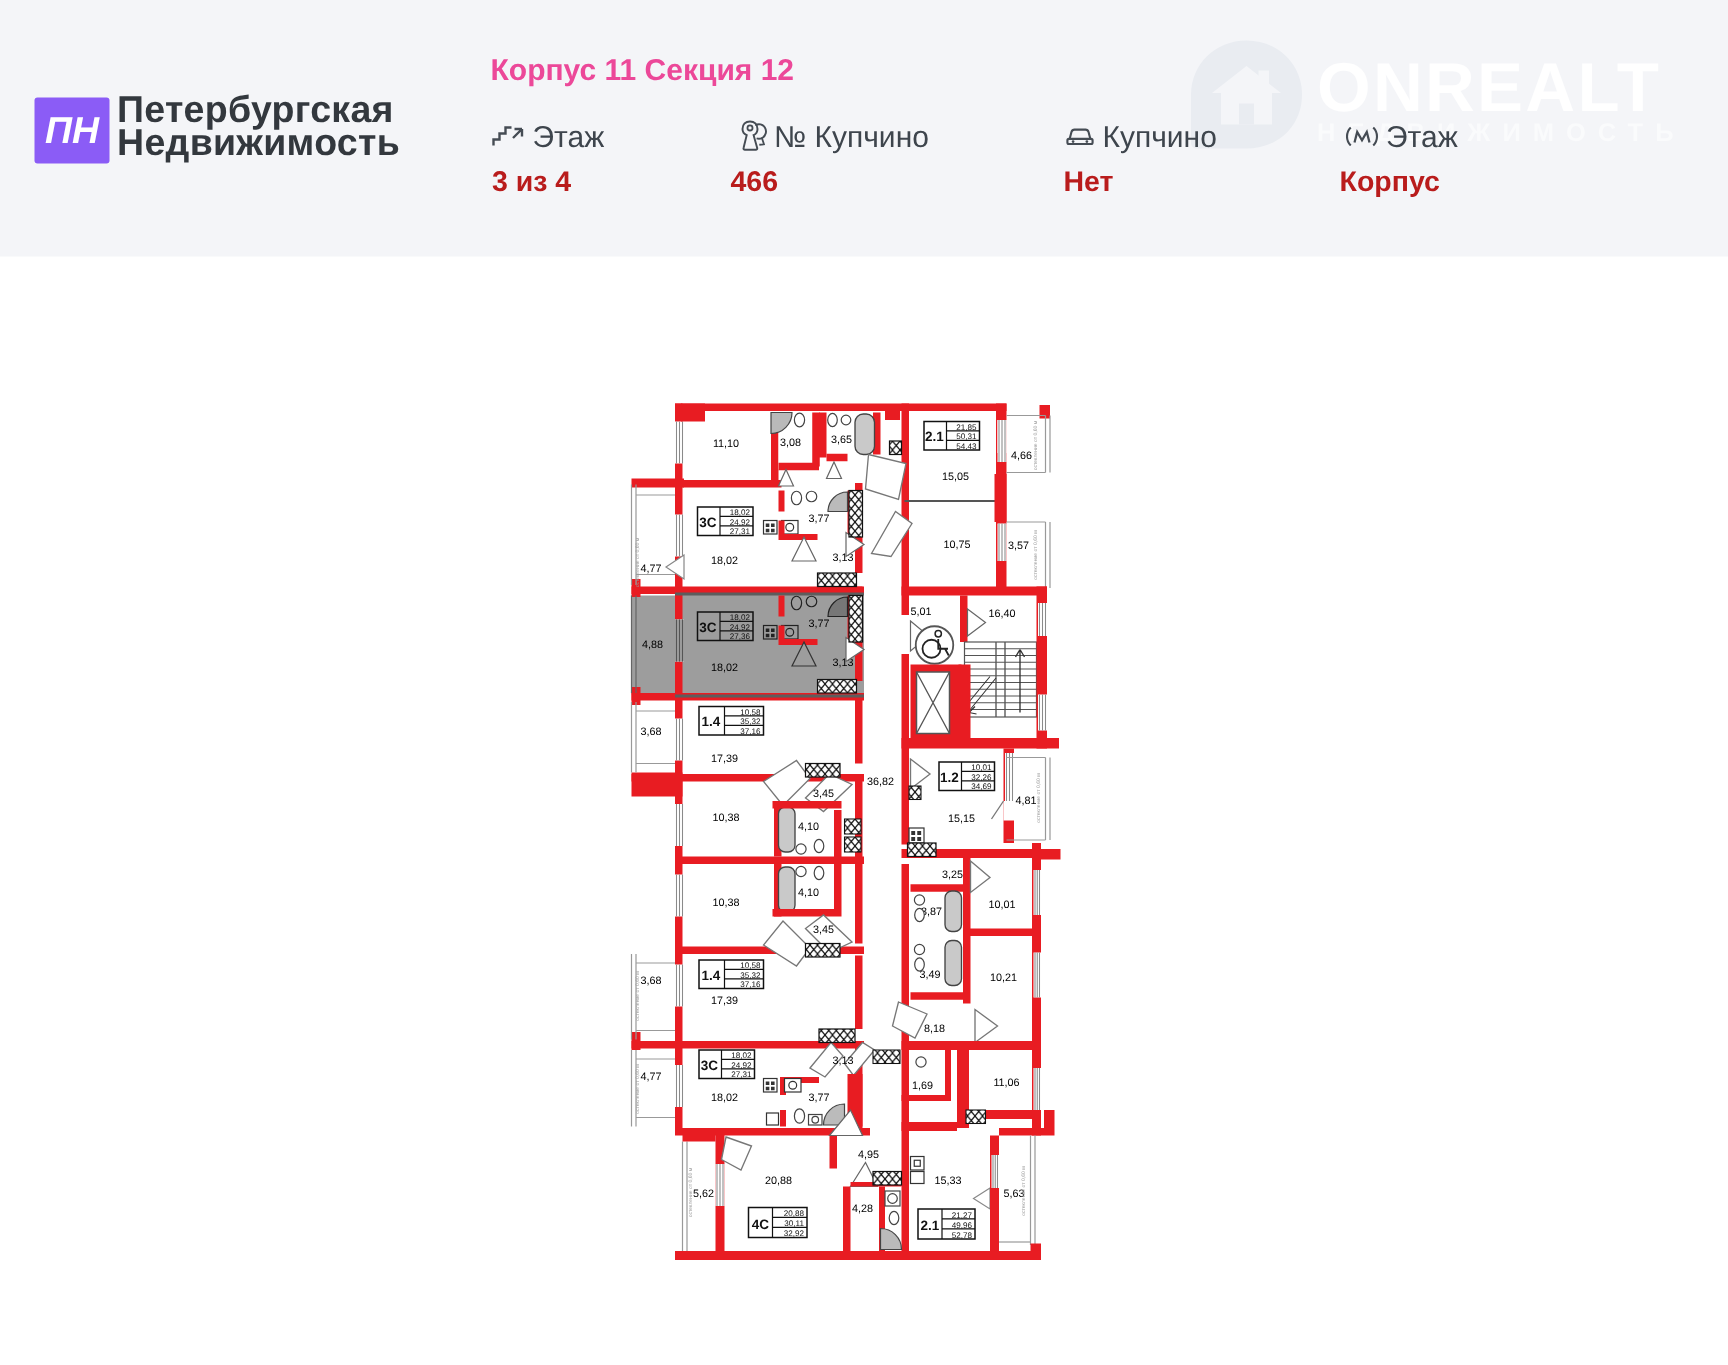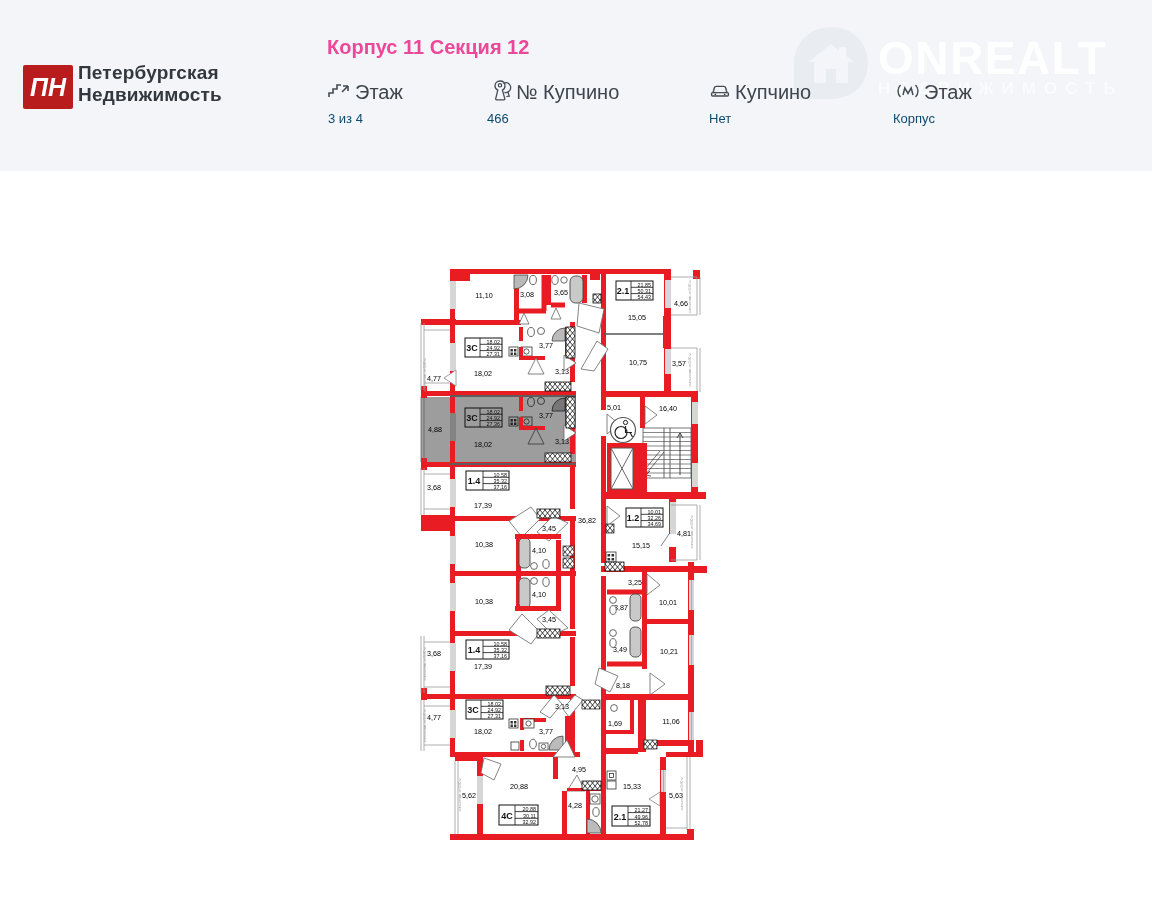--- a/index.html
+++ b/index.html
@@ -1,23 +1,23 @@
 <!DOCTYPE html>
 <html><head>
 <meta charset="utf-8">
 <style>
   html,body{margin:0;padding:0;}
   body{width:1152px;height:910px;background:#fff;font-family:"Liberation Sans",sans-serif;position:relative;overflow:hidden;}
   .hdr{position:absolute;left:0;top:0;width:1152px;height:171px;background:#f4f5f8;}
-  .logoBox{position:absolute;left:23px;top:65px;width:50px;height:44px;background:#b91c1c;border-radius:2px;}
+  .logoBox{position:absolute;left:23px;top:65px;width:50px;height:44px;background:#8b5cf6;border-radius:2px;}
   .logoBox span{position:absolute;left:0;top:0;width:100%;height:100%;display:flex;align-items:center;justify-content:center;color:#fff;font-weight:bold;font-size:25px;font-style:italic;letter-spacing:0px;}
-  .logoTxt{position:absolute;left:78px;top:62px;font-weight:bold;font-size:19px;line-height:22px;color:#33383e;letter-spacing:0.2px;}
+  .logoTxt{position:absolute;left:78px;top:62px;font-weight:bold;font-size:25px;line-height:22px;color:#33383e;letter-spacing:0.2px;}
   .title{position:absolute;left:327px;top:36px;font-weight:bold;font-size:20px;color:#ec4899;}
   .lab{position:absolute;font-size:20px;color:#3e454d;}
-  .val{position:absolute;font-size:13px;font-weight:normal;color:#0c4a6e;}
+  .val{position:absolute;font-size:19px;font-weight:bold;color:#b91c1c;}
   .wmtxt{position:absolute;left:878px;top:31px;font-weight:bold;font-size:46px;letter-spacing:1.5px;color:rgba(255,255,255,0.92);}
   .wmtxt2{position:absolute;left:878px;top:79px;font-weight:bold;font-size:17px;letter-spacing:8px;color:rgba(255,255,255,0.55);}
 </style>
 </head>
 <body>
 
 <div class="hdr"></div>
 
 <svg style="position:absolute;left:791px;top:26px" width="80" height="74" viewBox="0 0 80 74">
   <path d="M40 1 C61 1 77 17 77 37 C77 58 61 73 40 73 L7 73 C4.5 73 3 71.5 3 69 L3 37 C3 17 19 1 40 1 Z" fill="#e9ecf1"></path>

